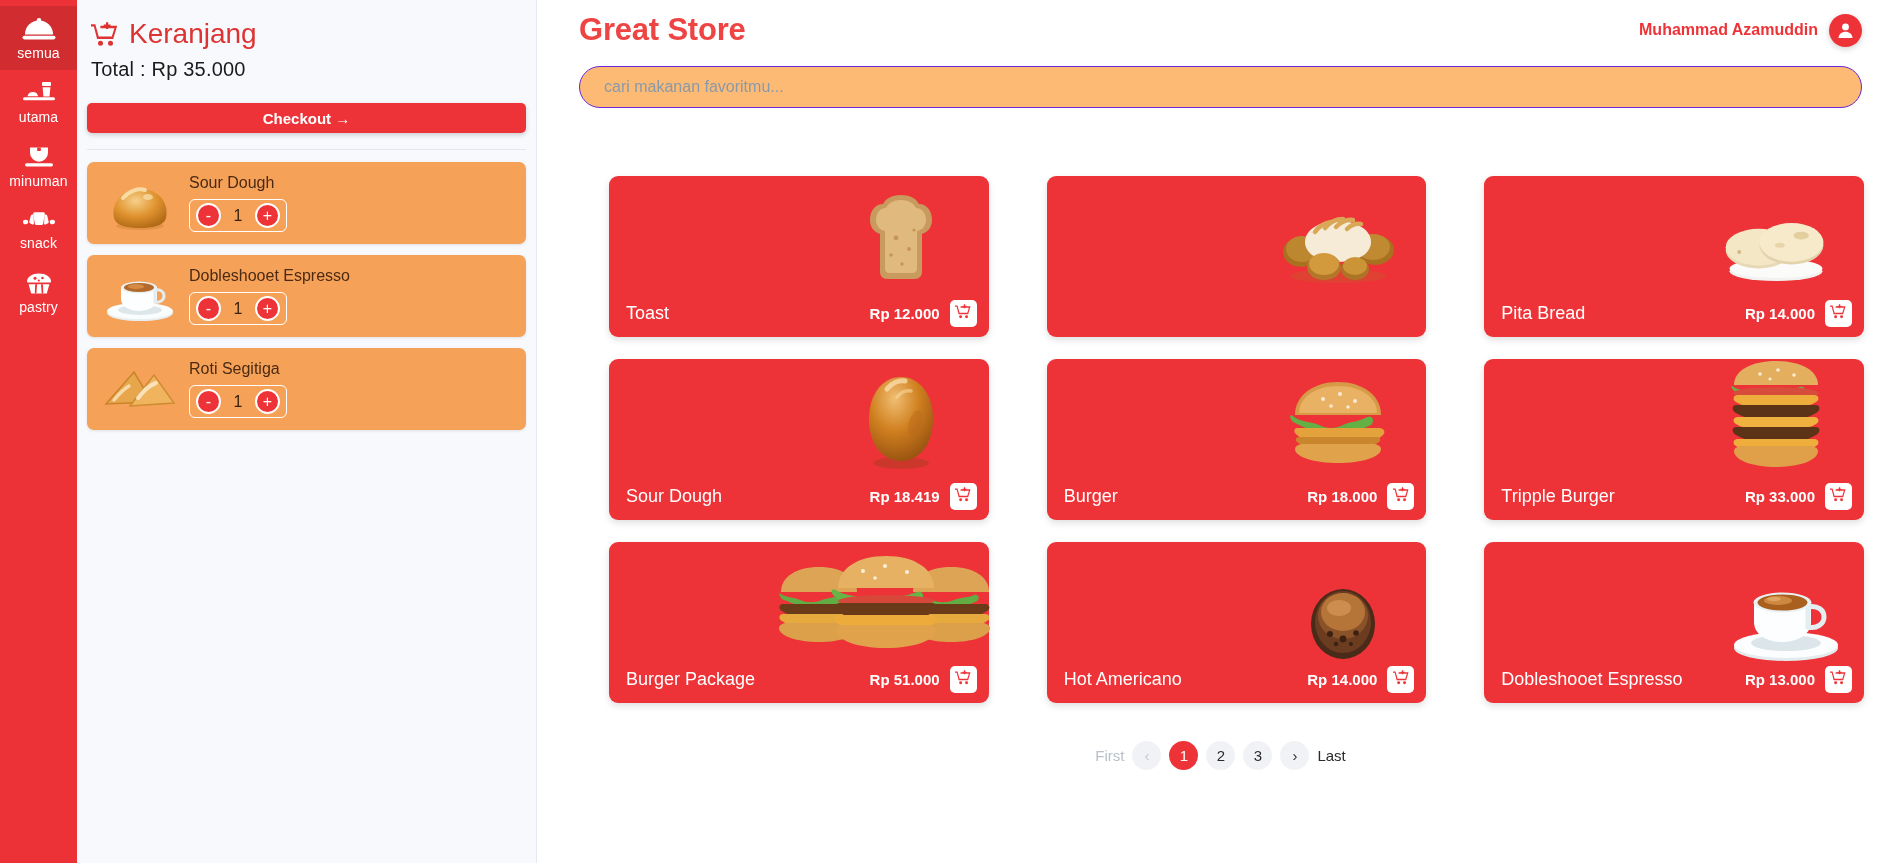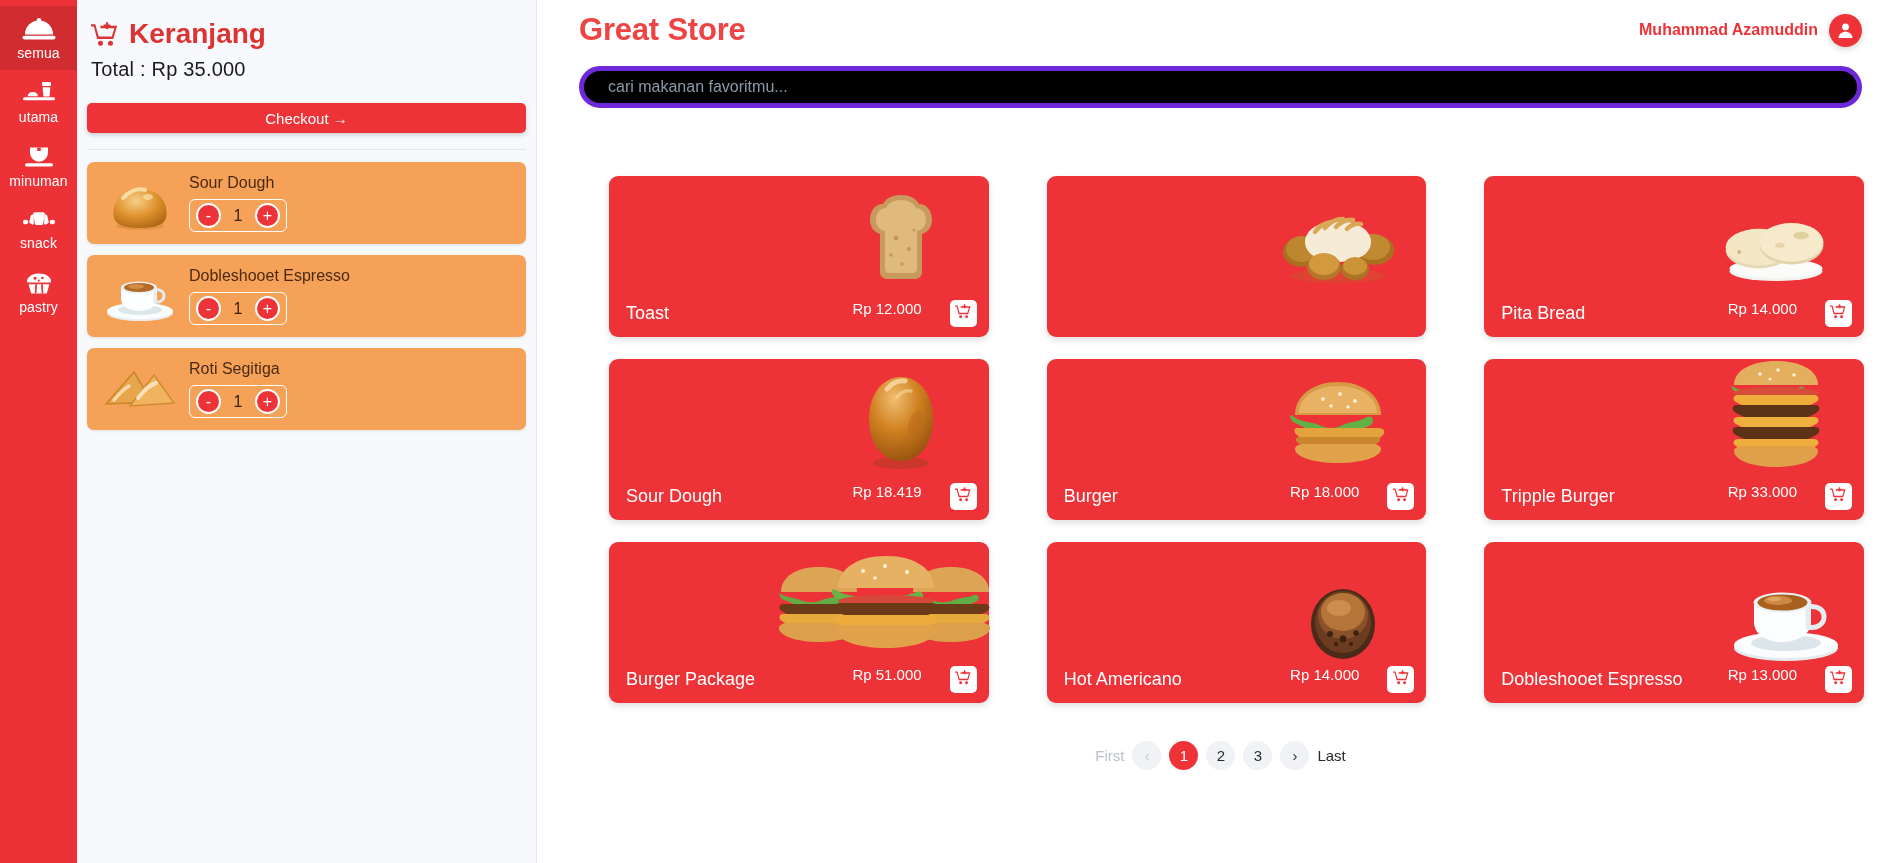--- a/index.html
+++ b/index.html
@@ -38,35 +38,35 @@
   .cart {
     width: 460px; flex: 0 0 460px;
     background: #F7F9FC;
     border-right: 1px solid #e6eaf0;
     padding: 10px 10px 0 10px;
     overflow: hidden;
   }
   .cart-title {
     display: flex; align-items: center; gap: 11px;
     color: #D33;
-    font-size: 28px; font-weight: bold;
+    font-size: 28px; font-weight: normal;
     padding: 8px 0 0 4px;
   }
   .cart-title .c-ico { line-height: 0; color: #D33; }
   .cart-total {
     font-size: 20px; color: #1b1b1b;
     padding: 8px 0 0 4px; letter-spacing: .2px;
   }
   .checkout-btn {
     display: block; width: 100%;
     margin-top: 22px;
     background: #EE3338; color: #fff;
     border: none; border-radius: 5px;
     height: 30px;
-    font-size: 15px; font-weight: normal;
+    font-size: 15px; font-weight: bold;
     font-family: "Liberation Sans", sans-serif;
     cursor: pointer;
     box-shadow: 0 2px 5px rgba(0,0,0,.18);
   }
   .cart-divider { margin-top: 16px; border-top: 1px solid #e3e8ef; }
   .cart-items { padding-top: 12px; display: flex; flex-direction: column; gap: 11px; }
   .cart-item {
     background: #F6A158;
     border-radius: 7px;
     height: 82px;
@@ -109,22 +109,22 @@
   .avatar {
     width: 33px; height: 33px; border-radius: 50%;
     background: #EE3338; color: #fff;
     display: flex; align-items: center; justify-content: center;
     box-shadow: 0 2px 6px rgba(0,0,0,.18);
     cursor: pointer;
   }
   .search-wrap { padding: 18px 20px 0 20px; }
   .search-input {
     width: 100%; height: 42px;
-    border: 5px solid #6d28d9; border-radius: 24px;
-    background: #000000;
+    border: 1px solid #6d28d9; border-radius: 24px;
+    background: #fdba74;
     padding: 0 24px;
     font-size: 16px; color: #5b6b7c;
     font-family: "Liberation Sans", sans-serif;
     outline: none;
   }
   .search-input::placeholder { color: #8a99a8; }
 
   .grid {
     display: grid;
     grid-template-columns: repeat(3, 1fr);
@@ -148,21 +148,21 @@
     line-height: 0;
   }
   .card-img svg { display: block; }
   .card-bottom {
     position: absolute; left: 0; right: 0; bottom: 0;
     height: 48px;
     display: flex; align-items: center; justify-content: space-between;
     padding: 0 12px 0 17px;
   }
   .card-name { color: #fff; font-size: 18px; }
-  .card-right { display: flex; gap: 28px; }
+  .card-right { display: flex; align-items: center; gap: 10px; font-weight: bold; }
   .card-price { color: #fff; font-size: 15px; }
   .cart-add {
     width: 27px; height: 27px; border-radius: 5px;
     background: #fff; border: none;
     display: flex; align-items: center; justify-content: center;
     cursor: pointer; padding: 0;
   }
 
   
   .pagination {

